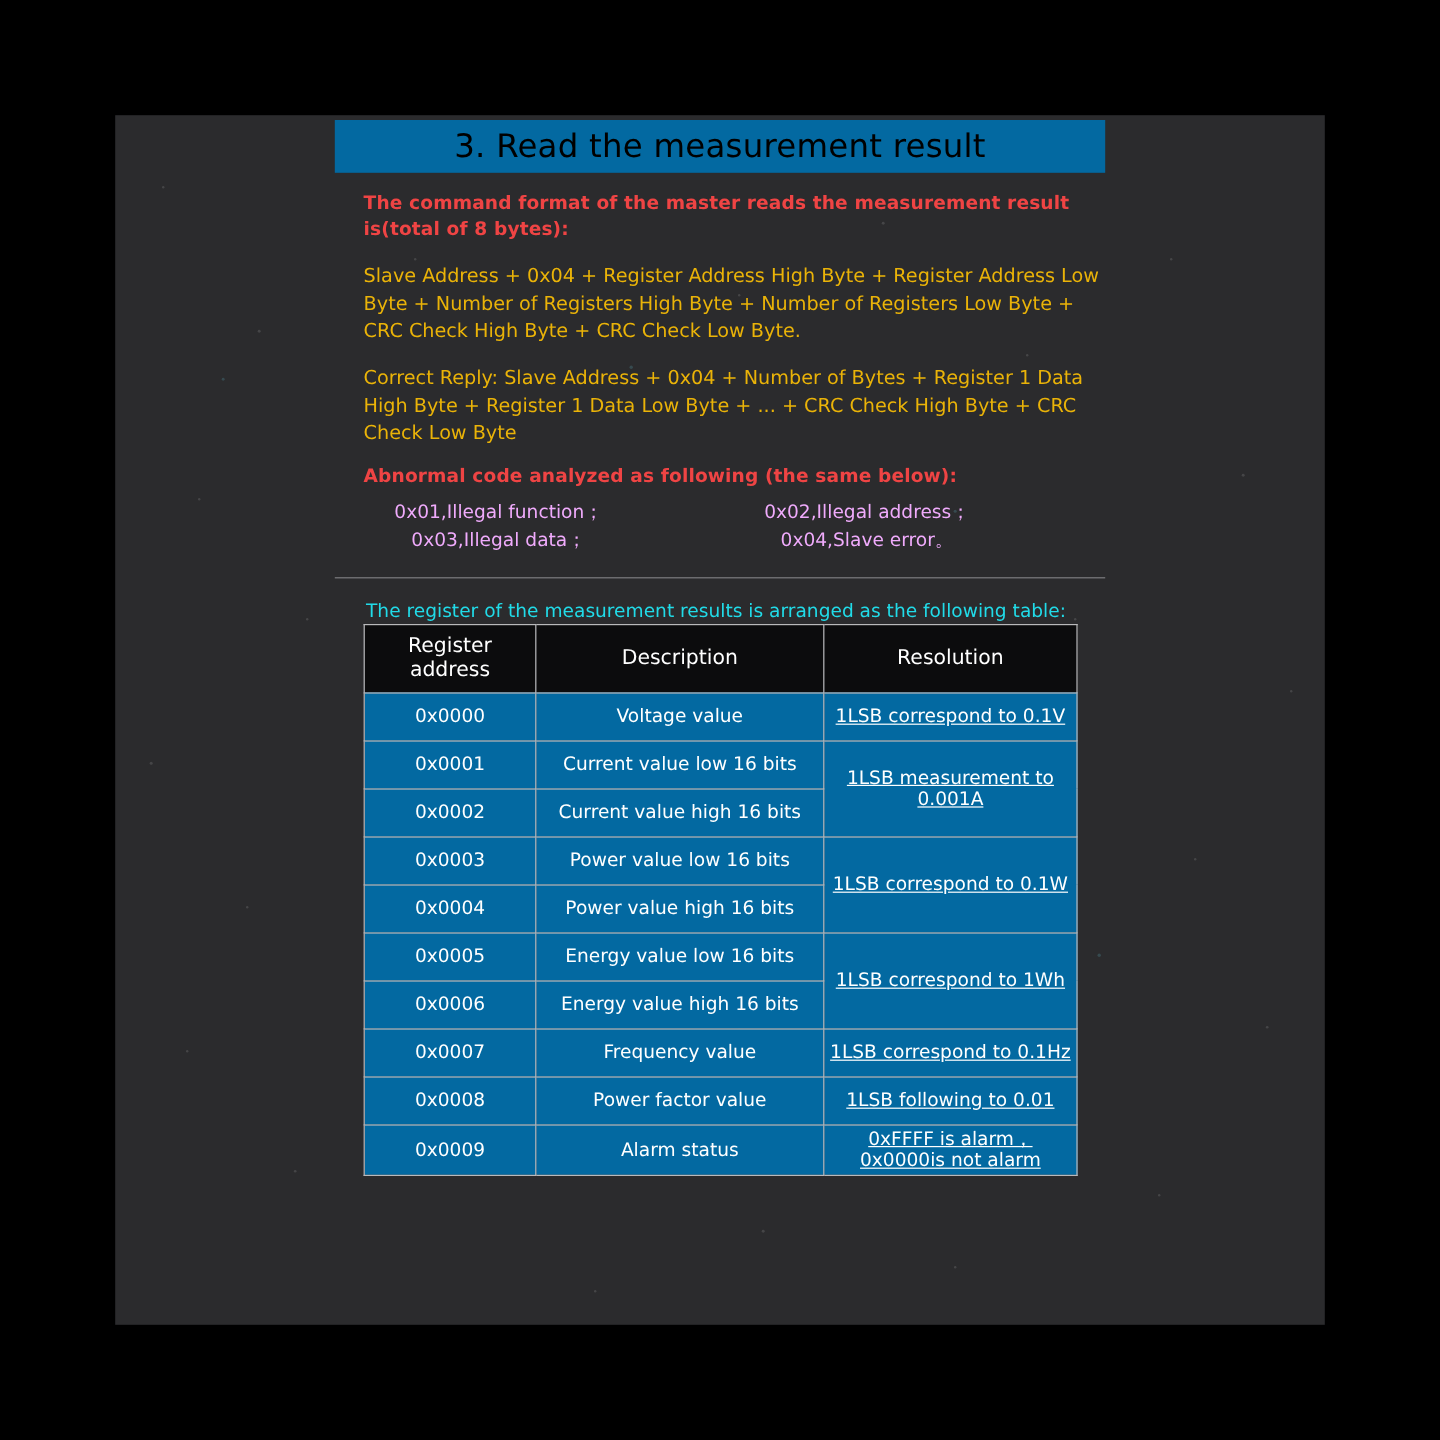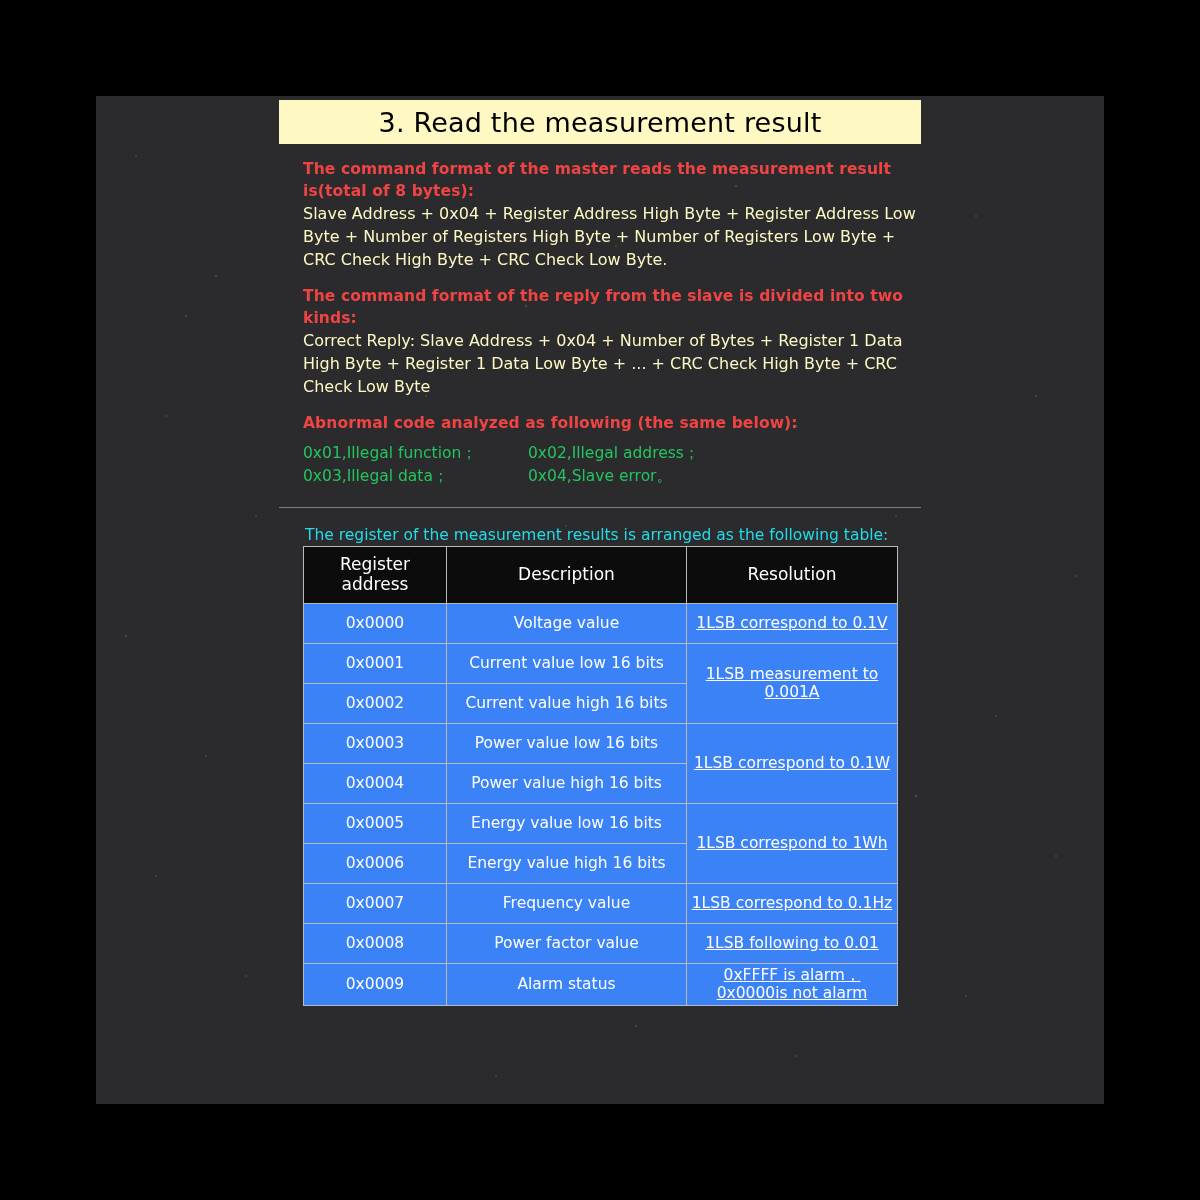--- a/index.html
+++ b/index.html
@@ -45,21 +45,21 @@
     width: 648px;     
     height: 1000px;
   }
 
   
   .banner {
     position: relative;
     margin-top: 0px;
     width: 642px;
     height: 44px;
-    background: #fef9c3;
+    background: #0369a1;
     display: flex;
     align-items: center;
     justify-content: center;
   }
   .banner-title {
     color: #000;
     font-size: 27px;
     letter-spacing: .2px;
     font-family: "DejaVu Sans", sans-serif;
     font-weight: 400;
@@ -81,34 +81,35 @@
   .cyan {
     color: #ef4444;
     font-weight: bold;
     font-size: 15.5px;
     line-height: 1.42;
     margin-top: 14px;
     letter-spacing: .1px;
   }
 
   .white {
-    color: #fef9c3;
+    color: #eab308;
     font-size: 16px;
     line-height: 1.44;
-    margin-top: 0;
+    margin-top: 16px;
     font-weight: 400;
   }
 
   .err-codes {
     display: grid;
     grid-template-columns: 225px auto;
-    color: #22c55e;
+    color: #f0abfc;
     font-size: 15.5px;
     line-height: 1.5;
     margin-top: 8px;
+    text-align: center;
   }
 
   .divider {
     margin: 18px 0 0 0;
     height: 1px;
     background: #7d7d80;
     width: 642px;
   }
 
   
@@ -125,21 +126,21 @@
     margin-left: 24px;
     border-collapse: collapse;
     width: 594px;
     table-layout: fixed;
   }
   table.reg td, table.reg th {
     border: 1px solid #b9b9bb;
     color: #ffffff;
     text-align: center;
     vertical-align: middle;
-    background: #3b82f6;
+    background: #0369a1;
     font-weight: 400;
   }
   table.reg thead th {
     background: #0c0c0d;
     font-size: 17px;
     height: 52px;
     padding: 2px 4px;
     line-height: 1.15;
   }
   table.reg tbody td {
@@ -208,21 +209,20 @@
 
       <div class="banner">
         <div class="banner-title">3. Read the measurement result</div>
       </div>
 
       <div class="body-wrap">
 
         <p class="cyan">The command format of the master reads the measurement result is(total of 8 bytes):</p>
         <p class="white">Slave Address + 0x04 + Register Address High Byte + Register Address Low Byte + Number of Registers High Byte + Number of Registers Low Byte + CRC Check High Byte + CRC Check Low Byte.</p>
 
-        <p class="cyan">The command format of the reply from the slave is divided into two kinds:</p>
         <p class="white">Correct Reply: Slave Address + 0x04 + Number of Bytes + Register 1 Data High Byte + Register 1 Data Low Byte + ... + CRC Check High Byte + CRC Check Low Byte</p>
 
         <p class="cyan">Abnormal code analyzed as following (the same below):</p>
 
         <div class="err-codes">
           <span>0x01,Illegal function；</span>
           <span>0x02,Illegal address；</span>
           <span>0x03,Illegal data；</span>
           <span>0x04,Slave error。</span>
         </div>

